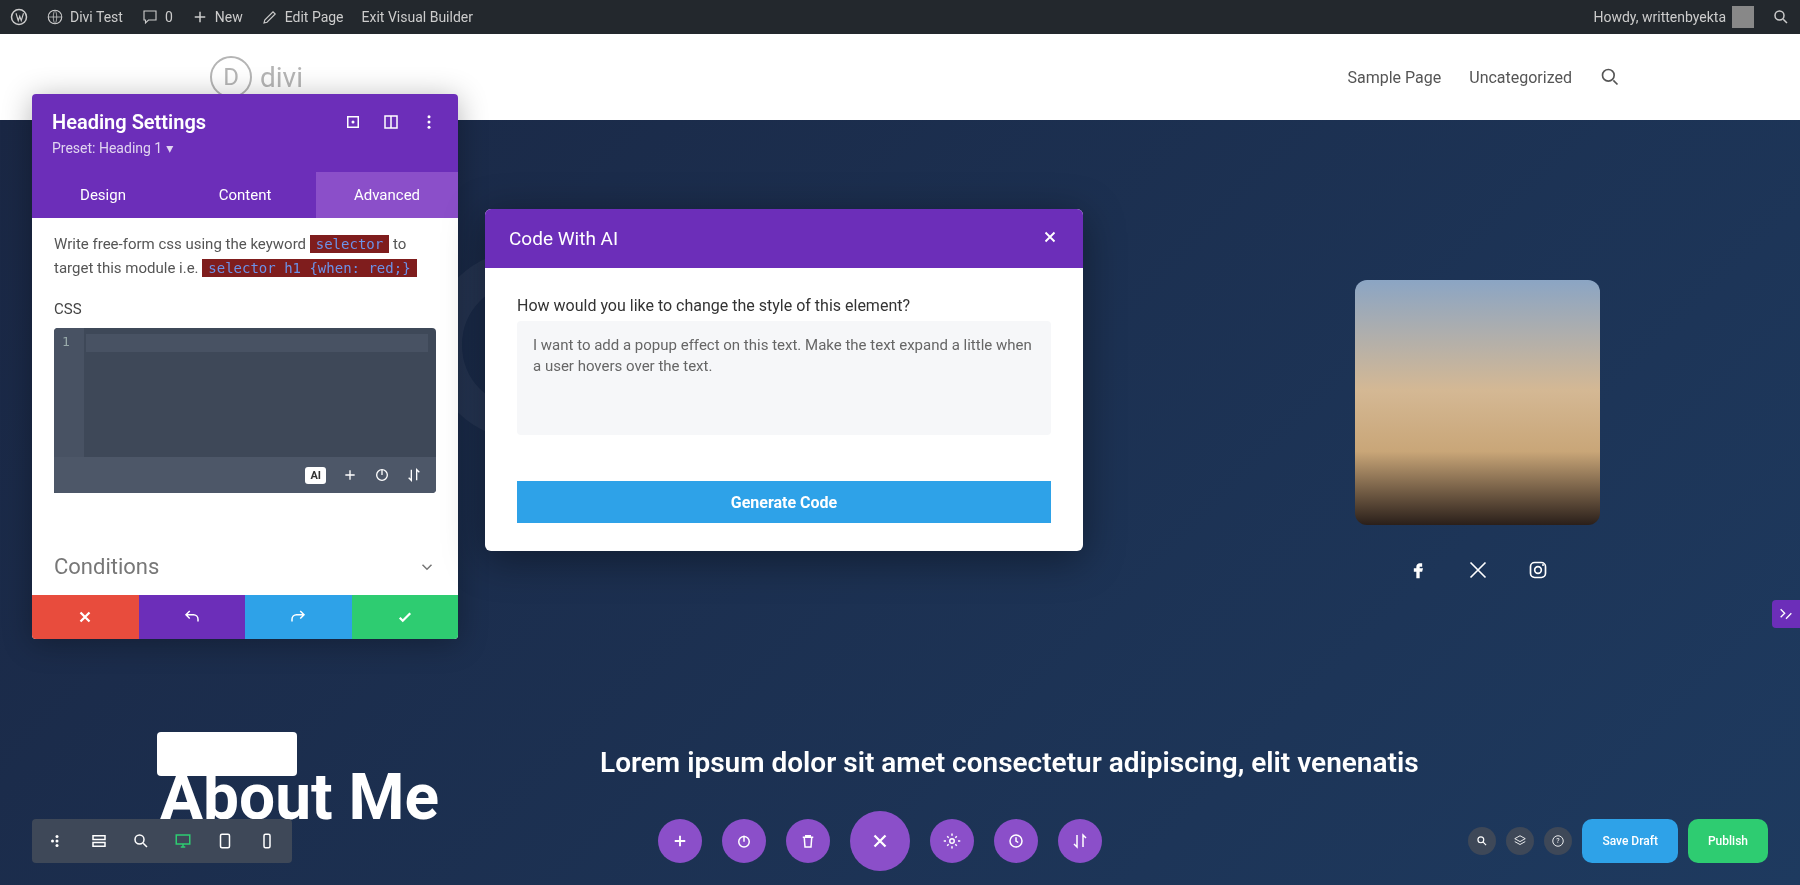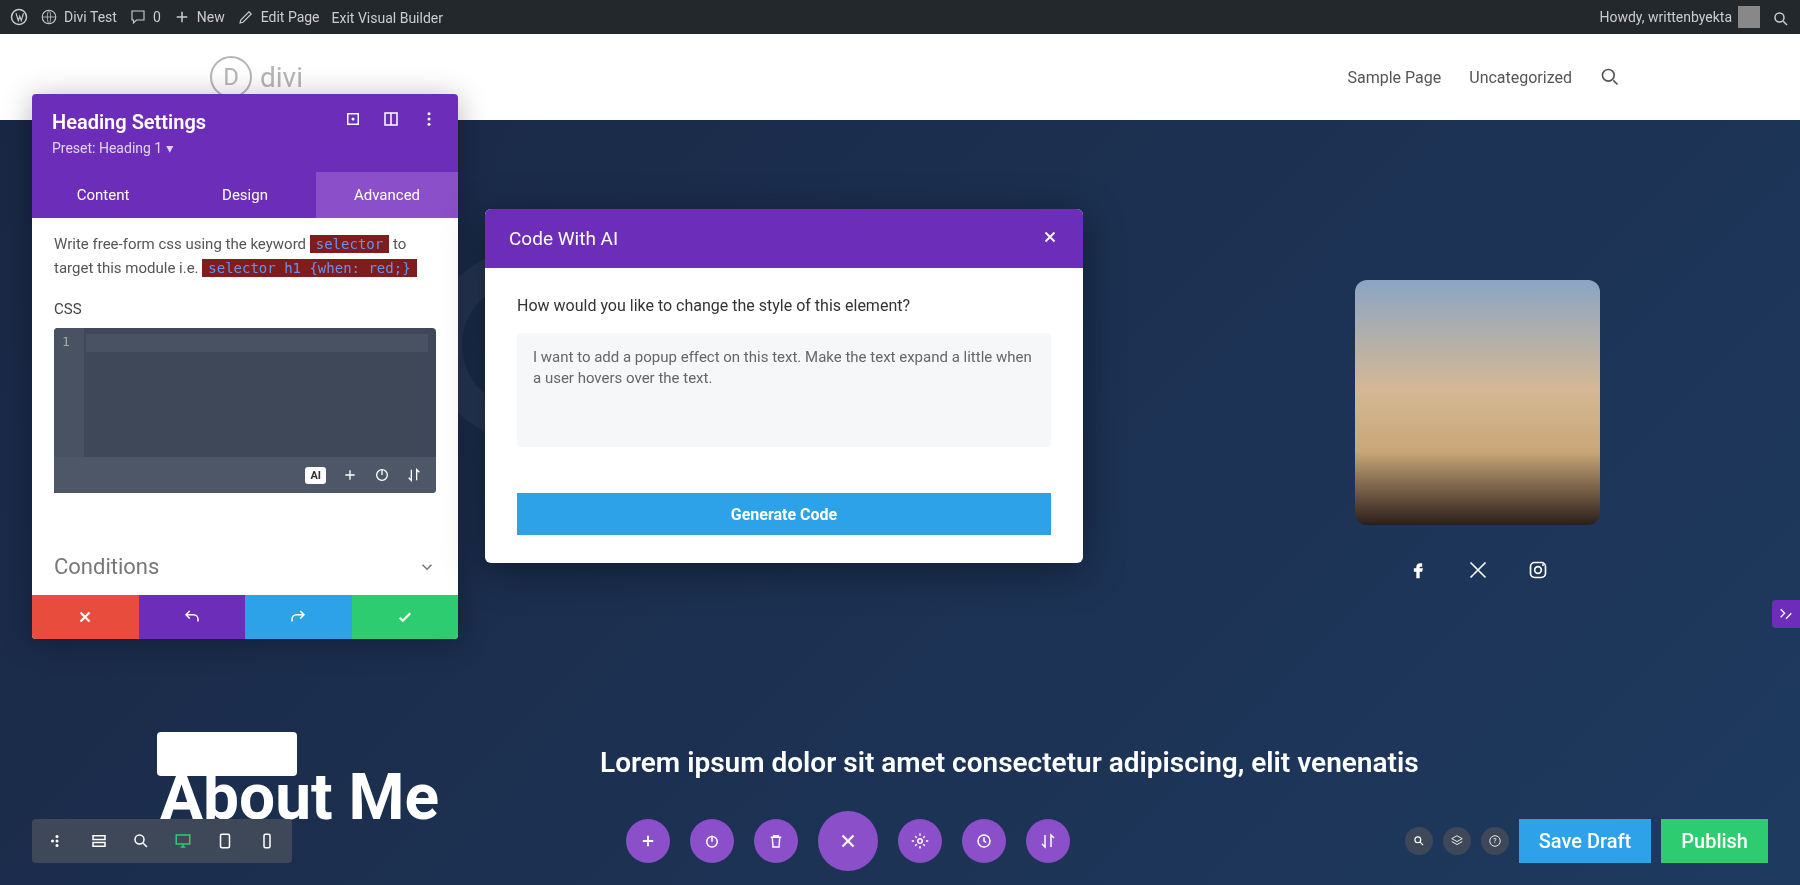--- a/index.html
+++ b/index.html
@@ -1,18 +1,18 @@
 <!DOCTYPE html>
 <html><head>
 <meta charset="utf-8">
 <style>
 *{margin:0;padding:0;box-sizing:border-box;font-family:-apple-system,BlinkMacSystemFont,"Segoe UI",Roboto,sans-serif}
 body{width:1800px;height:885px;overflow:hidden;background:#1a2744;position:relative}
 .admin-bar{height:34px;background:#23282d;display:flex;align-items:center;justify-content:space-between;padding:0 10px;color:#ccc;font-size:14px;position:relative;z-index:100}
-.admin-left,.admin-right{display:flex;align-items:flex-end;gap:12px}
+.admin-left,.admin-right{display:flex;align-items:center;gap:18px}
 .admin-item{display:flex;align-items:center;gap:6px;cursor:pointer}
 .admin-item svg{width:18px;height:18px;fill:#ccc}
 .avatar-sm{width:22px;height:22px;background:#888}
 .page-canvas{position:absolute;top:34px;left:0;right:0;bottom:0;background:#1a2744}
 .page-header{height:86px;background:#fff;display:flex;align-items:center;justify-content:space-between;padding:0 180px 0 210px}
 .divi-logo{display:flex;align-items:center;gap:8px;color:#b5b5b5;font-size:28px;font-weight:400}
 .divi-logo-circle{width:42px;height:42px;border:2px solid #b5b5b5;border-radius:50%;display:flex;align-items:center;justify-content:center;font-size:24px;color:#b5b5b5}
 .page-nav{display:flex;align-items:center;gap:28px;color:#555;font-size:16px}
 .nav-search{width:20px;height:20px}
 .hero{height:calc(100% - 86px);background:linear-gradient(135deg,#1a2744 0%,#1e3a5f 100%);position:relative;padding:60px 180px}
@@ -20,21 +20,21 @@
 .hero-img{position:absolute;right:200px;top:160px;width:245px;height:245px;border-radius:12px;overflow:hidden;background:linear-gradient(180deg,#8ba5c4 0%,#d4b894 45%,#c9a678 70%,#2a1f1a 100%)}
 .social-row{position:absolute;right:200px;top:440px;display:flex;gap:40px;justify-content:center;width:245px}
 .social-row svg{width:20px;height:20px;fill:#fff}
 .about-h{position:absolute;left:160px;top:640px;color:#fff;font-size:64px;font-weight:700}
 .about-p{position:absolute;left:600px;top:626px;right:200px;color:#fff;font-size:28px;font-weight:600}
 .sidebar-handle{position:absolute;right:0;top:480px;width:28px;height:28px;background:#6c2eb9;display:flex;align-items:center;justify-content:center;border-radius:4px 0 0 4px}
 .sidebar-handle svg{width:16px;height:16px;fill:#fff}
 
 .settings-panel{position:absolute;left:32px;top:94px;width:426px;background:#fff;box-shadow:0 4px 30px rgba(0,0,0,0.3);z-index:50;border-radius:4px;overflow:hidden}
 .sp-header{background:#6c2eb9;color:#fff;padding:16px 20px}
-.sp-title-row{display:flex;align-items:flex-start;justify-content:space-between;margin-bottom:6px}
+.sp-title-row{display:flex;align-items:center;justify-content:space-between;margin-bottom:6px}
 .sp-title{font-size:20px;font-weight:600}
 .sp-title-icons{display:flex;gap:20px}
 .sp-title-icons svg{width:18px;height:18px;fill:#fff;cursor:pointer}
 .sp-preset{font-size:14px;color:#e0d4f0;display:flex;align-items:center;gap:4px}
 .sp-tabs{display:flex;background:#6c2eb9}
 .sp-tab{flex:1;padding:14px 0;text-align:center;color:#fff;font-size:15px;cursor:pointer}
 .sp-tab.active{background:#8b4fc9}
 .sp-body{padding:14px 22px 0}
 .sp-hint{font-size:15px;color:#555;line-height:1.6}
 .sp-code{background:#7f1d1d;color:#6c92e8;padding:1px 6px;font-family:monospace;font-size:14px}
@@ -53,38 +53,38 @@
 .foot-undo{background:#6c2eb9}
 .foot-redo{background:#2ea2e8}
 .foot-ok{background:#2ecc71}
 
 .ai-modal{position:absolute;left:485px;top:209px;width:598px;background:#fff;box-shadow:0 8px 40px rgba(0,0,0,0.4);z-index:60;border-radius:6px;overflow:hidden}
 .ai-header{background:#6c2eb9;color:#fff;padding:18px 24px;display:flex;align-items:center;justify-content:space-between}
 .ai-title{font-size:19px;font-weight:400}
 .ai-close{cursor:pointer}
 .ai-close svg{width:18px;height:18px;fill:#fff}
 .ai-body{padding:28px 32px}
-.ai-q{font-size:16px;color:#333;margin-bottom:18px}
+.ai-q{font-size:16px;color:#333;margin-bottom:6px}
 .ai-textarea{width:100%;height:114px;background:#f6f7f9;border:none;border-radius:4px;padding:14px 16px;font-size:15px;color:#666;font-family:inherit;resize:none;line-height:1.4}
 .ai-generate{width:100%;height:42px;background:#2ea2e8;color:#fff;font-size:16px;font-weight:700;border:none;cursor:pointer;margin-top:42px}
 
 .bottom-bar{position:absolute;bottom:22px;left:32px;right:32px;height:44px;display:flex;align-items:center;justify-content:space-between;z-index:40}
 .bb-left{display:flex;background:#3e4858;border-radius:4px;height:44px;align-items:center;padding:0 4px}
 .bb-left-item{width:42px;height:44px;display:flex;align-items:center;justify-content:center;cursor:pointer}
 .bb-left-item svg{width:18px;height:18px;fill:#fff}
 .bb-left-item.active svg{fill:#2ecc71}
 .bb-center{display:flex;align-items:center;gap:20px}
 .bb-circle{width:44px;height:44px;border-radius:50%;background:#8b4fc9;display:flex;align-items:center;justify-content:center;cursor:pointer}
 .bb-circle.big{width:60px;height:60px}
 .bb-circle svg{width:18px;height:18px;fill:#fff}
 .bb-circle.big svg{width:22px;height:22px}
 .bb-right{display:flex;align-items:center;gap:10px}
 .bb-right-icon{width:28px;height:28px;border-radius:50%;background:#3e4858;display:flex;align-items:center;justify-content:center;cursor:pointer}
 .bb-right-icon svg{width:14px;height:14px;fill:#fff}
-.bb-btn{height:44px;padding:0 20px;border-radius:0;color:#fff;font-size:20px;font-weight:500;border:none;cursor:pointer}
+.bb-btn{height:44px;padding:0 20px;border-radius:10px;color:#fff;font-size:12px;font-weight:500;border:none;cursor:pointer}
 .bb-save{background:#2ea2e8}
 .bb-publish{background:#2ecc71}
 .btn-stub{position:absolute;left:157px;top:612px;width:140px;height:44px;background:#fff;border-radius:4px}
 </style>
 </head>
 <body>
 
 <div class="admin-bar">
   <div class="admin-left">
     <div class="admin-item">
@@ -197,22 +197,22 @@
             <circle cx="12" cy="19" r="2"></circle>
           </svg>
       </div>
     </div>
     <div class="sp-preset">
         <span>Preset: Heading 1</span>
         <span>▾</span>
       </div>
   </div>
   <div class="sp-tabs">
+    <div class="sp-tab">Design</div>
     <div class="sp-tab">Content</div>
-    <div class="sp-tab">Design</div>
     <div class="sp-tab active">Advanced</div>
   </div>
   <div class="sp-body">
     <div class="sp-hint">
       <span>Write free-form css using the keyword </span><span class="sp-code">selector</span><span>  to target this module i.e. </span><span class="sp-code">selector h1 {when: red;}</span>
     </div>
     <div class="sp-css-label">CSS</div>
     <div class="sp-editor">
       <div class="sp-editor-gutter">1</div>
       <div class="sp-editor-line"></div>

